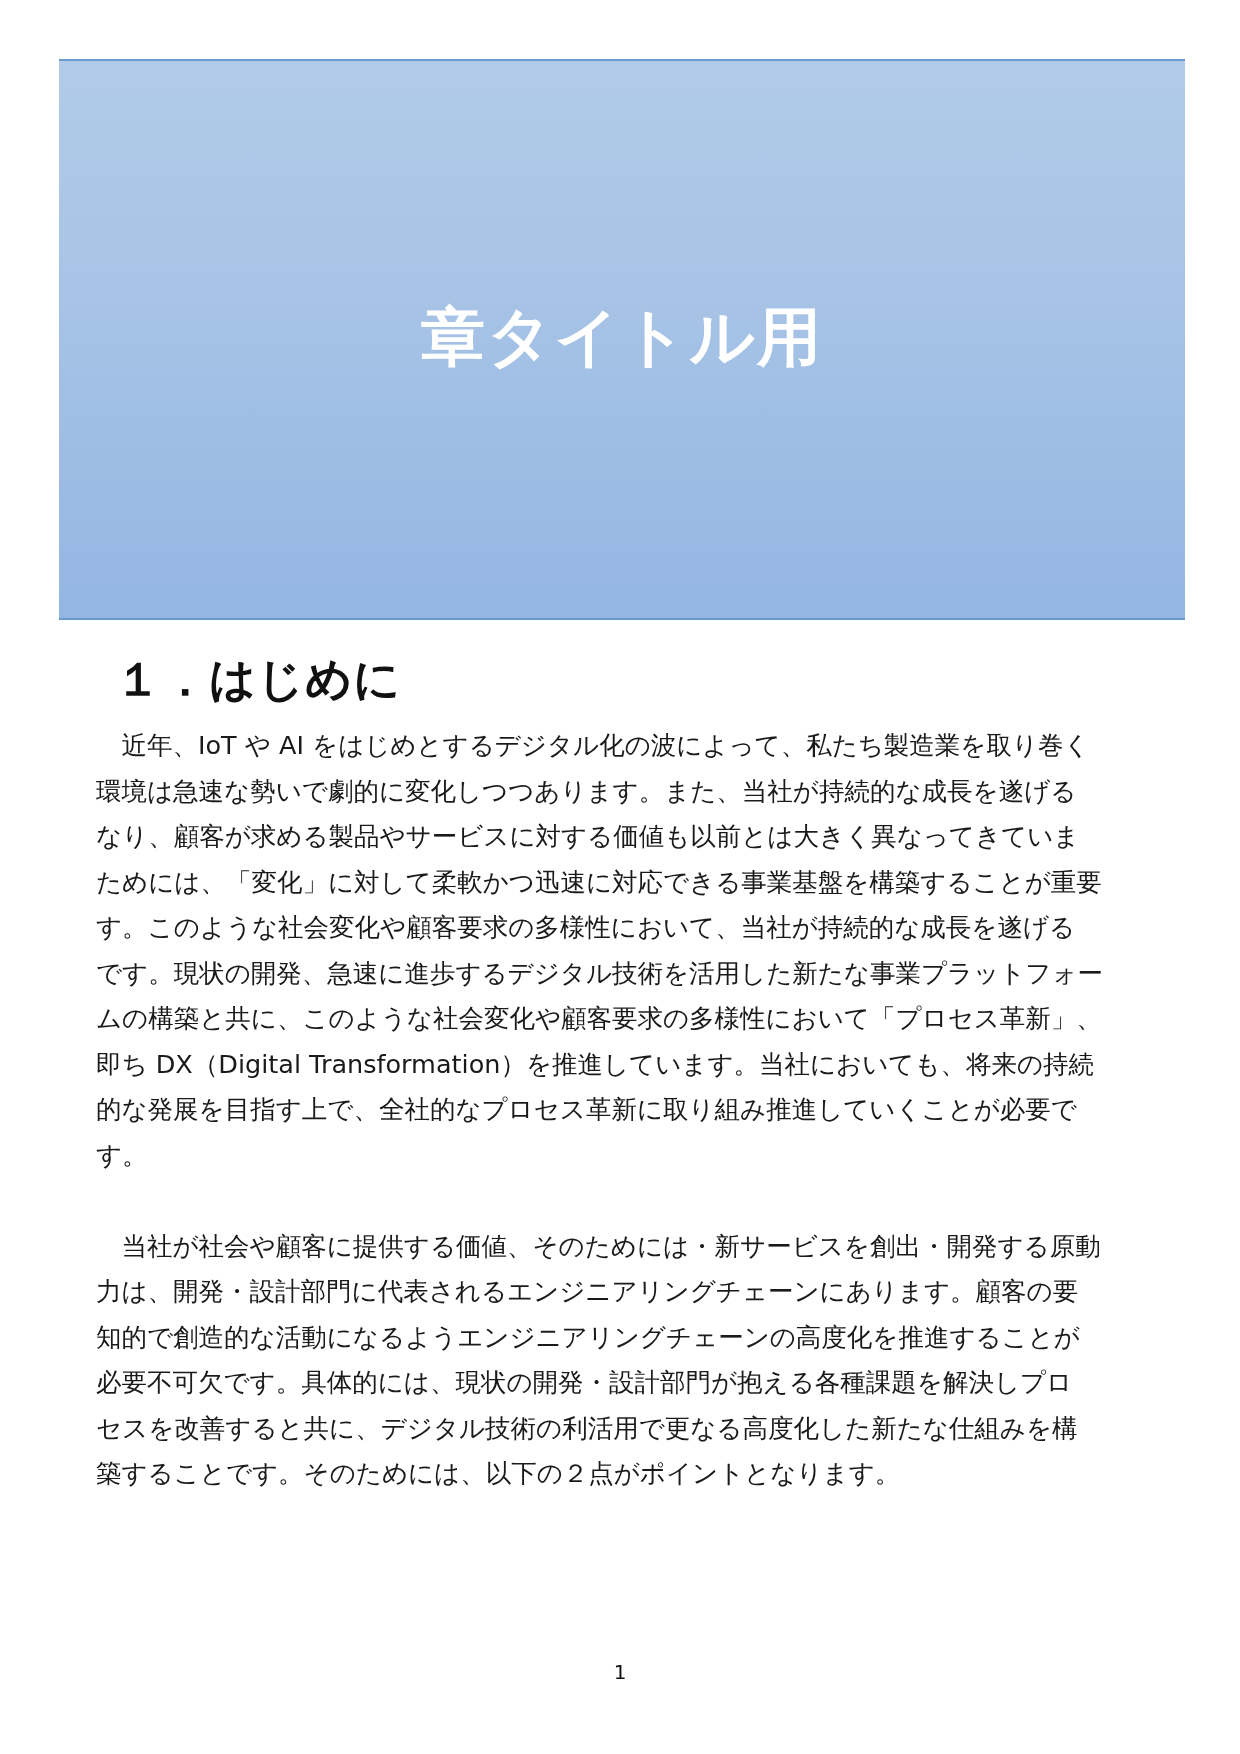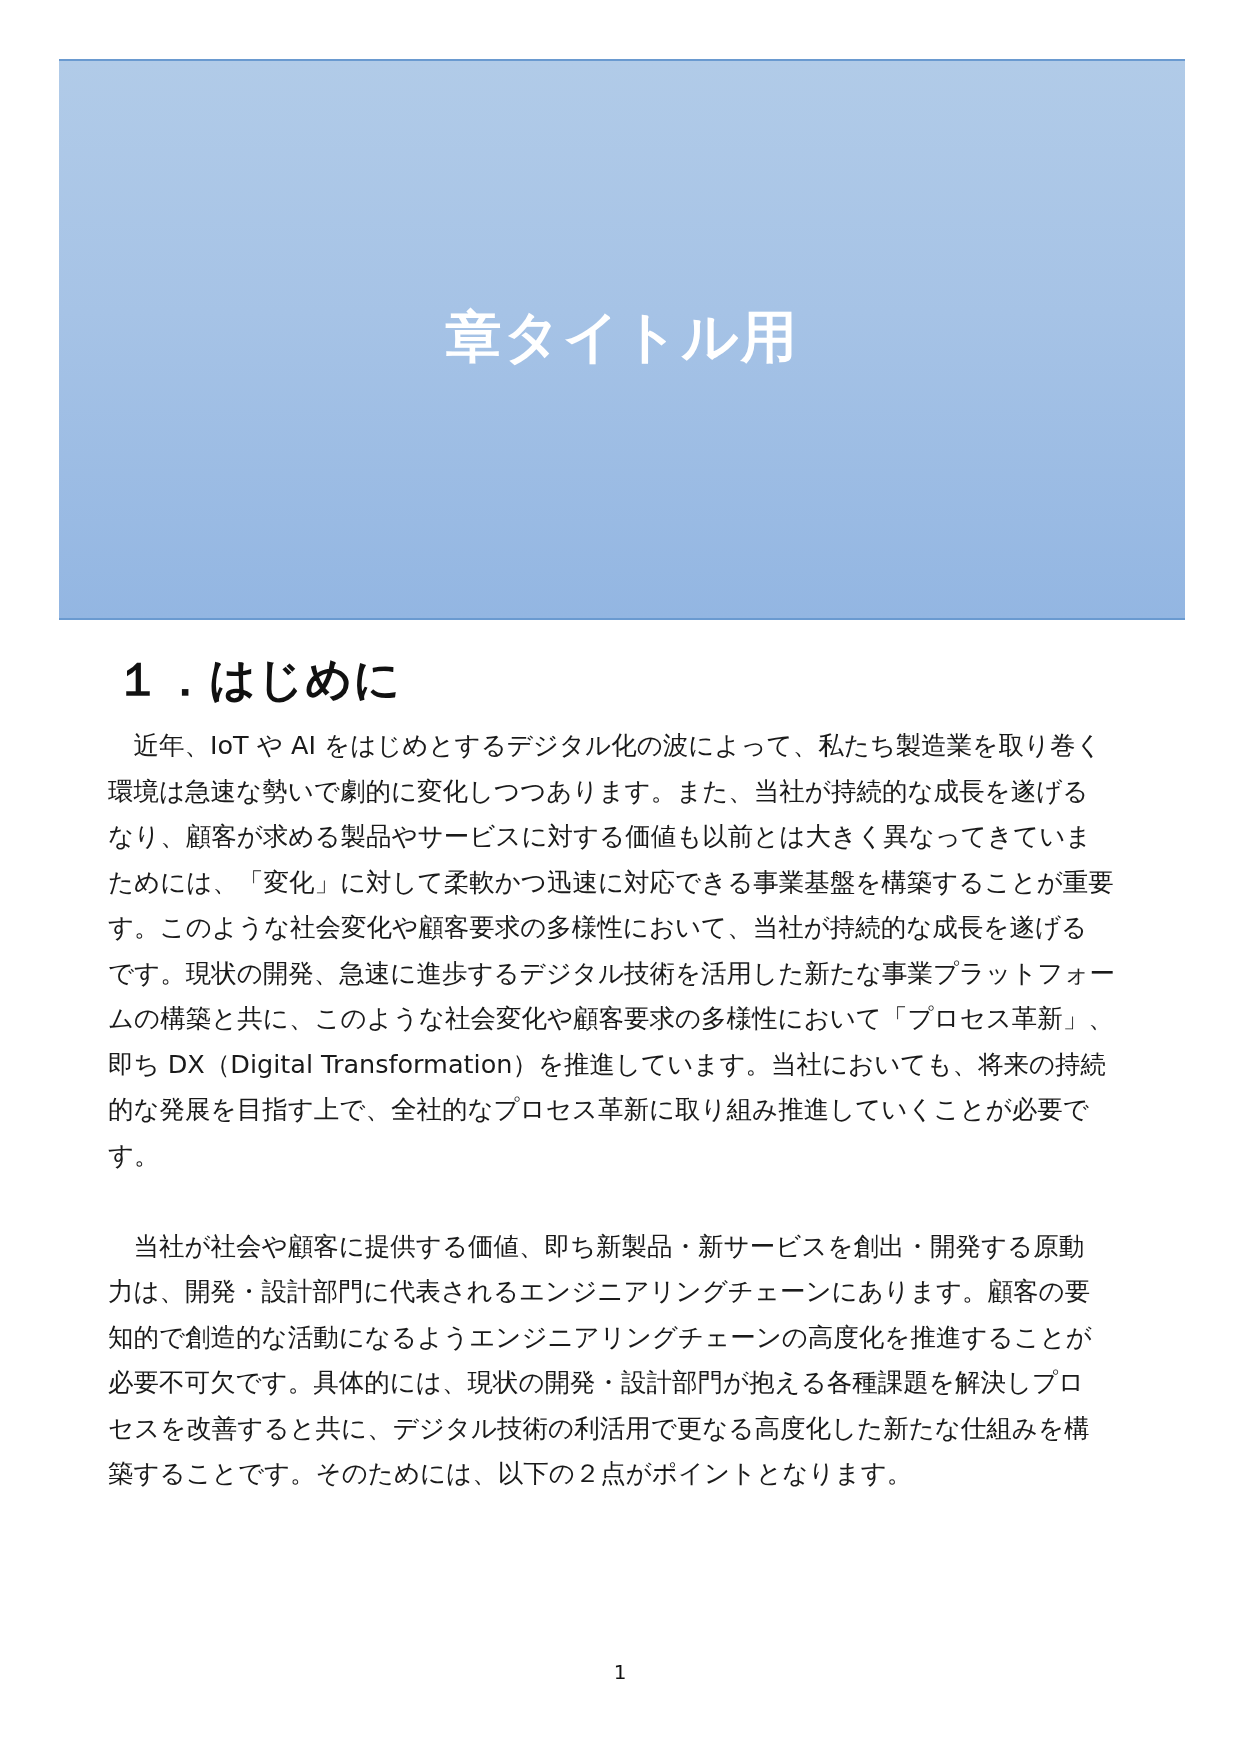--- a/index.html
+++ b/index.html
@@ -10,30 +10,30 @@
   }
   .banner {
     position: absolute; left: 59px; top: 59px; width: 1126px; height: 561px;
     background: linear-gradient(to bottom, #b1cbe8 0%, #a6c3e6 45%, #93b6e2 100%);
     border-top: 2px solid #6a9ad0;
     border-bottom: 2px solid #6a9ad0;
     box-sizing: border-box;
     display: flex; align-items: center; justify-content: center;
   }
   .banner-title {
-    color: #ffffff; font-weight: bold; font-size: 56px; letter-spacing: 2px;
+    color: #ffffff; font-weight: bold; font-size: 64px; letter-spacing: 2px;
     line-height: 1; margin-top: -6px;
   }
   .section-heading {
     position: absolute; left: 103px; top: 640px;
     font-size: 46px; font-weight: bold; color: #111111; margin: 12px; line-height: 1.2;
     letter-spacing: 1px;
   }
   .body {
-    position: absolute; left: 108px; top: 723px; width: 1054px;
+    position: absolute; left: 96px; top: 723px; width: 1054px;
     font-size: 25.5px; line-height: 45.5px; color: #1a1a1a;
   }
   .para { margin: 0; }
   .line { display: block; white-space: nowrap; }
   .para-gap { height: 45.5px; }
   .page-number {
     position: absolute; left: 0; width: 1240px; top: 1660px;
     text-align: center; font-size: 20px; color: #111111;
   }
 </style>
@@ -54,21 +54,21 @@
     <span class="line">ためには、「変化」に対して柔軟かつ迅速に対応できる事業基盤を構築することが重要</span>
     <span class="line">す。このような社会変化や顧客要求の多様性において、当社が持続的な成長を遂げる</span>
     <span class="line">です。現状の開発、急速に進歩するデジタル技術を活用した新たな事業プラットフォー</span>
     <span class="line">ムの構築と共に、このような社会変化や顧客要求の多様性において「プロセス革新」、</span>
     <span class="line">即ち DX（Digital Transformation）を推進しています。当社においても、将来の持続</span>
     <span class="line">的な発展を目指す上で、全社的なプロセス革新に取り組み推進していくことが必要で</span>
     <span class="line">す。</span>
   </p>
   <div class="para-gap"></div>
   <p class="para">
-    <span class="line">　当社が社会や顧客に提供する価値、即ち新製品・新サービスを創出・開発する原動</span>
+    <span class="line">　当社が社会や顧客に提供する価値、そのためには・新サービスを創出・開発する原動</span>
     <span class="line">力は、開発・設計部門に代表されるエンジニアリングチェーンにあります。顧客の要</span>
     <span class="line">知的で創造的な活動になるようエンジニアリングチェーンの高度化を推進することが</span>
     <span class="line">必要不可欠です。具体的には、現状の開発・設計部門が抱える各種課題を解決しプロ</span>
     <span class="line">セスを改善すると共に、デジタル技術の利活用で更なる高度化した新たな仕組みを構</span>
     <span class="line">築することです。そのためには、以下の２点がポイントとなります。</span>
   </p>
 </div>
 
 <div class="page-number">1</div>
 

